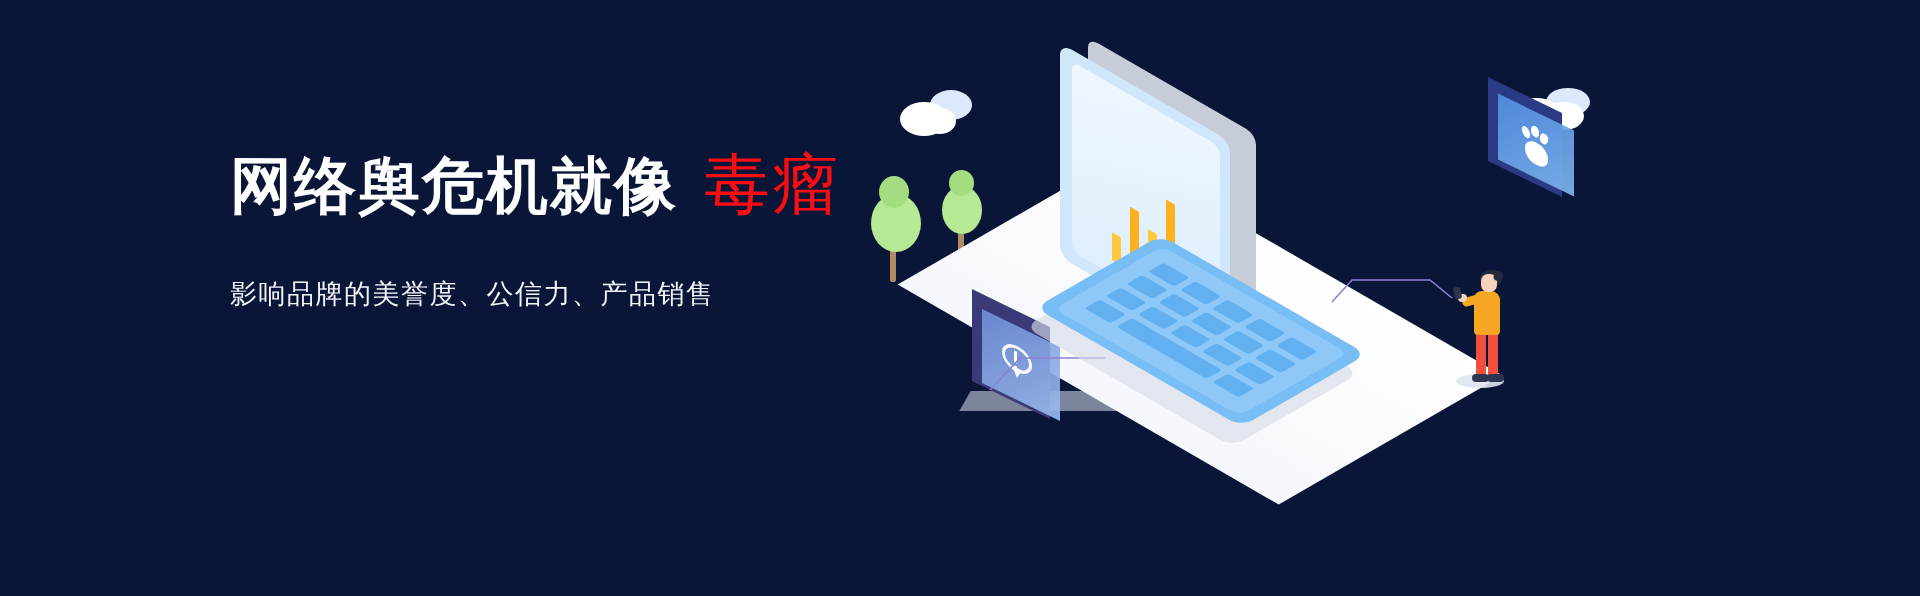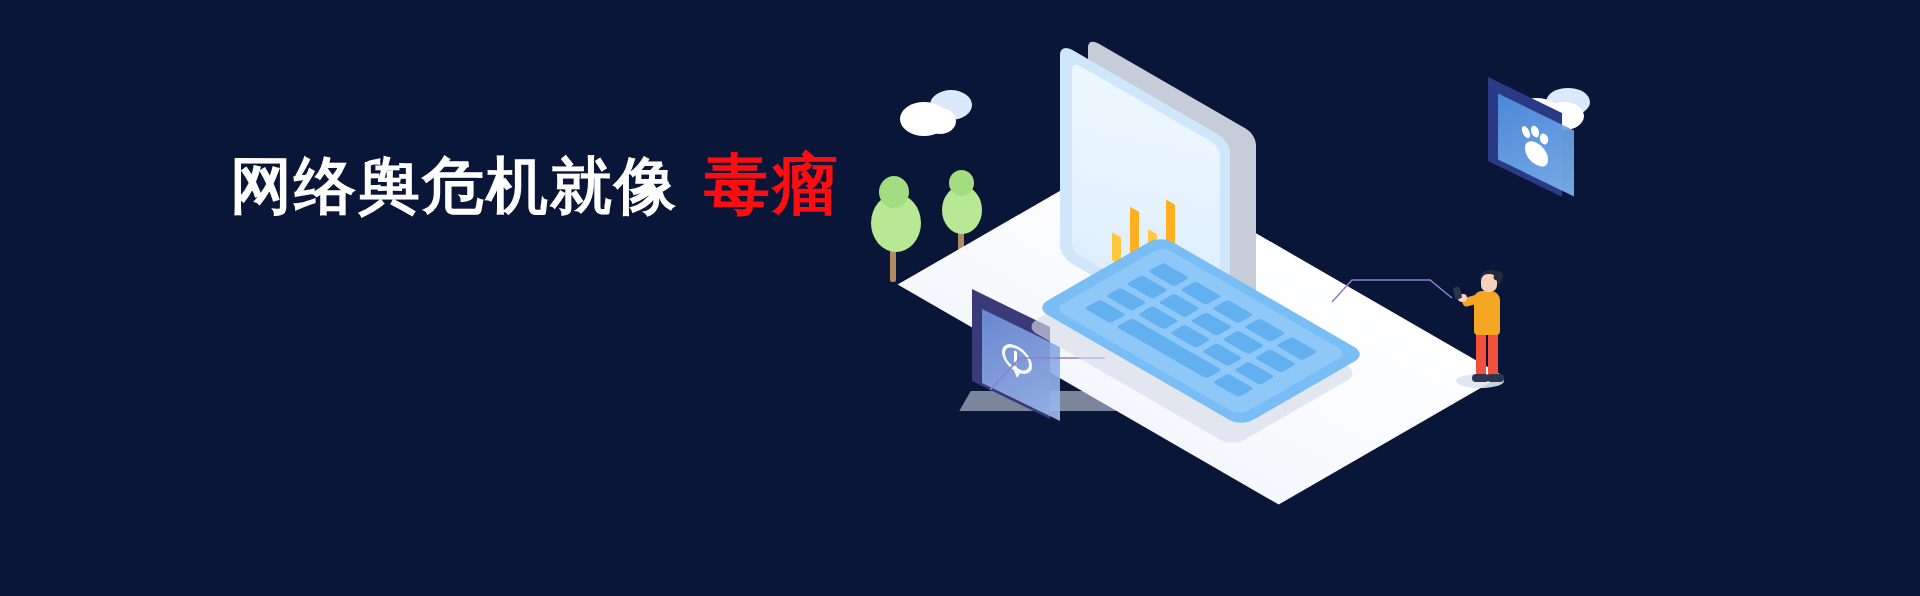--- a/index.html
+++ b/index.html
@@ -28,21 +28,21 @@
     line-height:1.05;
   }
   .headline-main {
     font-size:62px;
     font-weight:bold;
     color:#ffffff;
     letter-spacing:2px;
   }
   .headline-accent {
     font-size:66px;
-    font-weight:bold;
+    font-weight:normal;
     color:#fb0d12;
     letter-spacing:2px;
     margin-left:26px;
   }
   .sub {
     margin-top:62px;
   }
   .sub-line {
     font-size:27px;
     color:#f2f4fa;
@@ -279,20 +279,21 @@
 <body>
 
 <div class="banner">
 
   <div class="copy">
     <div class="headline">
       <span class="headline-main">网络舆危机就像</span>
       <span class="headline-accent">毒瘤</span>
     </div>
     <div class="sub">
+      <div class="sub-line">影响品牌的美誉度、公信力、产品销售</div>
     </div>
   </div>
 
   <div class="art">
 
     <div class="cloud" style="left:-120px; top:30px; width:80px; height:50px;">
       <div class="puff shade" style="left:30px; top:0px;  width:42px; height:30px;"></div>
       <div class="puff" style="left:0px;  top:12px; width:48px; height:34px;"></div>
       <div class="puff" style="left:24px; top:18px; width:32px; height:26px;"></div>
     </div>

